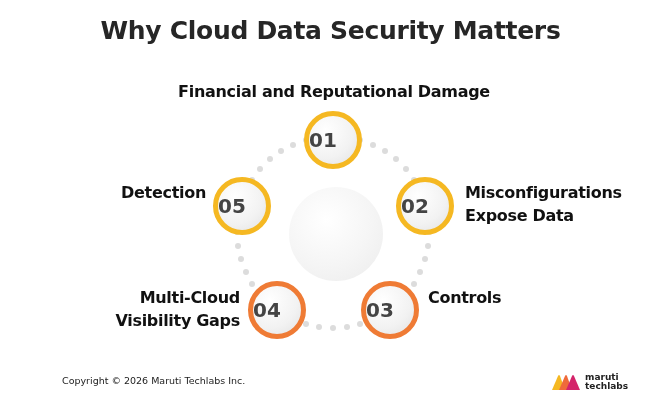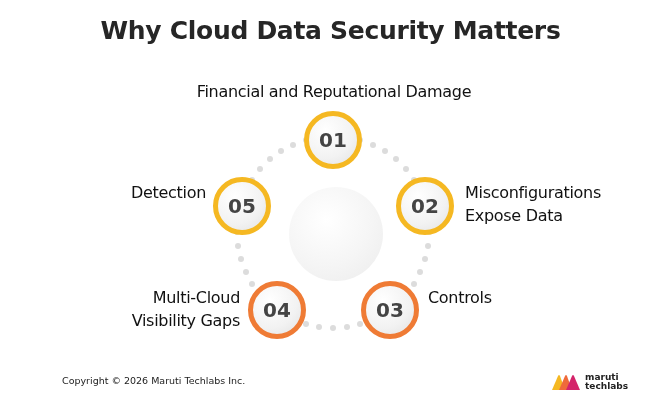--- a/index.html
+++ b/index.html
@@ -1,26 +1,26 @@
 <!DOCTYPE html>
 <html><head>
 <meta charset="utf-8">
 <style>
   html, body { margin:0; padding:0; }
   body { width:661px; height:408px; background:#ffffff; position:relative; overflow:hidden;
          font-family:"DejaVu Sans","Liberation Sans",sans-serif; color:#1a1a1a; }
   .title { position:absolute; top:16px; left:0; width:661px; text-align:center;
            font-size:25px; font-weight:bold; color:#262626; letter-spacing:-0.3px; }
-  .label { position:absolute; font-size:16px; font-weight:normal; color:#111; line-height:23px; letter-spacing:-0.3px; }
+  .label { position:absolute; font-size:16px; font-weight:bold; color:#111; line-height:23px; letter-spacing:-0.3px; }
   .label.right { text-align:right; }
   .label.left { text-align:left; }
   .label.center { text-align:center; }
   .node { position:absolute; width:48px; height:48px; border-radius:50%;
           background:radial-gradient(circle at 35% 30%, #ffffff 0%, #f2f2f2 60%, #e2e2e2 100%);
-          display:flex; align-items:center; justify-content:center;
+          display:flex; align-items:center; justify-content:flex-start;
           font-size:20px; font-weight:bold; color:#444; box-sizing:content-box; }
   .sphere { position:absolute; left:289px; top:187px; width:94px; height:94px; border-radius:50%;
             background:radial-gradient(circle at 40% 35%, #ffffff 0%, #f5f5f5 55%, #ebebeb 100%); }
   .dot { position:absolute; width:6px; height:6px; border-radius:50%; background:#dcdcdc; }
   .footer { position:absolute; left:30px; top:375px; font-size:9.5px; color:#222;margin-left:32px; }
   .logo { position:absolute; left:551px; top:373px; display:flex; align-items:flex-end; }
   .logo-text { font-size:9px; font-weight:bold; line-height:9px; color:#222; margin-left:4px; }
 </style>
 </head>
 <body>

